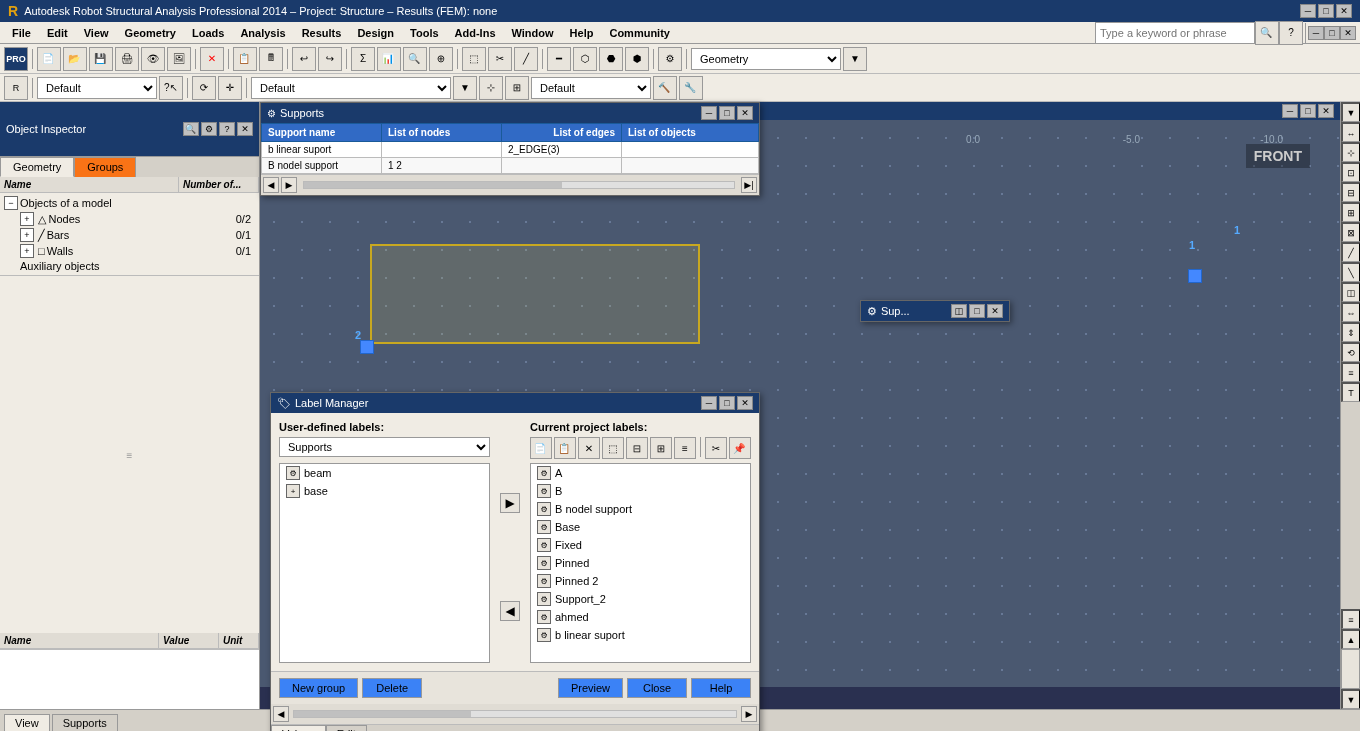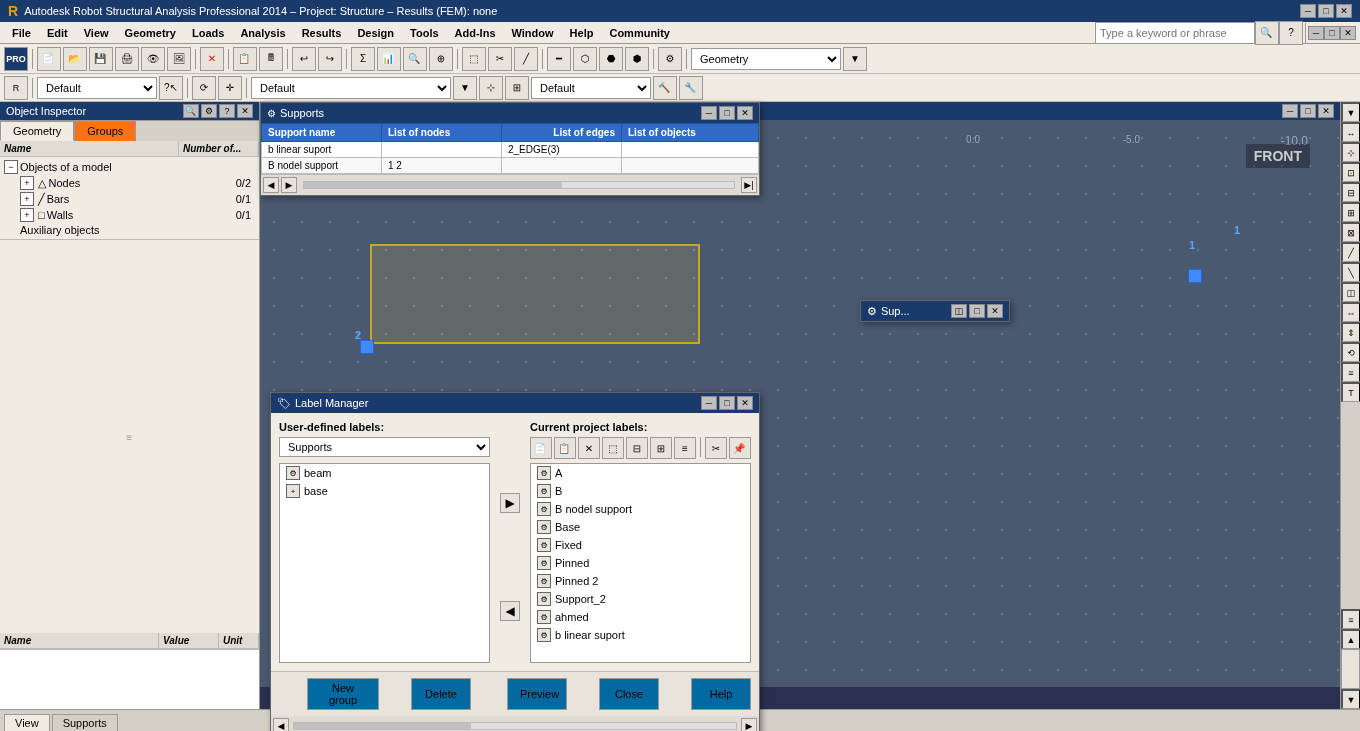--- a/index.html
+++ b/index.html
@@ -22,21 +22,21 @@
     .tb-dropdown { height: 22px; min-width: 120px; font-size: 11px; background: white; border: 1px solid #999; padding: 0 4px; }
 
     
     .toolbar2 { background: #f0ece4; height: 28px; display: flex; align-items: center; padding: 2px 4px; border-bottom: 1px solid #bbb; gap: 2px; }
 
     
     .main-area { display: flex; height: calc(731px - 22px - 22px - 30px - 28px - 22px); }
 
     
     .left-panel { width: 260px; background: #f0ece4; border-right: 1px solid #999; display: flex; flex-direction: column; }
-    .left-panel-header { background: #1a3a6b; color: white; padding: 2px 6px; font-size: 11px; display: flex; justify-content: space-between; align-items: center; }
+    .left-panel-header { background: #1a3a6b; color: white; padding: 20px 6px; font-size: 11px; display: flex; justify-content: space-between; align-items: center; }
 
     
     .tab-bar { display: flex; background: #d4d0c8; border-top: 1px solid #999; }
     .tab { padding: 3px 12px; background: #f97316; border: 1px solid #999; border-bottom: none; cursor: pointer; font-size: 11px; }
     .tab.active { background: #f0ece4; border-bottom: 1px solid #f0ece4; }
 
     
     .right-area { flex: 1; position: relative; background: #c8c4bc; }
 
     
@@ -62,21 +62,21 @@
     .label-section-title { font-size: 11px; font-weight: bold; margin-bottom: 4px; }
     .label-dropdown-row { margin-bottom: 6px; }
     .label-select { width: 100%; height: 20px; border: 1px solid #999; background: white; font-size: 11px; padding: 0 4px; }
     .label-list { width: 100%; height: 200px; border: 1px solid #999; background: white; overflow-y: auto; }
     .label-list-item { padding: 2px 6px; font-size: 11px; cursor: pointer; display: flex; align-items: center; gap: 4px; }
     .label-icon { width: 14px; height: 14px; border: 1px solid #666; background: #e8e4dc; display: flex; align-items: center; justify-content: center; font-size: 8px; }
     .label-toolbar { display: flex; gap: 2px; margin-bottom: 4px; }
     .label-tb-btn { width: 22px; height: 22px; background: #e8e4dc; border: 1px solid #999; display: flex; align-items: center; justify-content: center; font-size: 10px; cursor: pointer; }
     .transfer-btn { width: 20px; height: 20px; background: #e8e4dc; border: 1px solid #999; display: flex; align-items: center; justify-content: center; font-size: 12px; cursor: pointer; margin: auto 0; }
     .dialog-footer { display: flex; gap: 4px; padding: 6px 8px; border-top: 1px solid #bbb; background: #e8e4dc; }
-    .footer-btn { padding: 3px 12px; background: #0369a1; border: 1px solid #999; font-size: 11px; cursor: pointer; min-width: 60px; margin-left: 28px; }
+    .footer-btn { padding: 3px 12px; background: #3b82f6; border: 1px solid #999; font-size: 11px; cursor: pointer; min-width: 60px; }
 
     
     .mini-dialog { position: absolute; right: 340px; top: 200px; width: 140px; z-index: 150; }
     .view-title { background: #1a3a6b; color: white; padding: 2px 6px; font-size: 11px; display: flex; justify-content: space-between; align-items: center; }
 
     
     .bottom-tab-bar { height: 22px; background: #d4d0c8; border-top: 1px solid #999; display: flex; align-items: flex-end; padding: 0 4px; }
     .bottom-tab { padding: 2px 10px; background: #d4d0c8; border: 1px solid #999; border-bottom: none; cursor: pointer; font-size: 11px; margin-right: 2px; }
     .bottom-tab.active { background: #f0ece4; }
     .rs-btn { width: 20px; height: 20px; background: #e8e4dc; border-bottom: 1px solid #999; display: flex; align-items: center; justify-content: center; font-size: 9px; cursor: pointer; }
@@ -267,21 +267,21 @@
         <div style="display:flex;gap:2px;">
           <button class="dialog-btn">─</button>
           <button class="dialog-btn">□</button>
           <button class="dialog-btn">✕</button>
         </div>
       </div>
       <div style="position:absolute;top:22px;left:0;right:0;bottom:0;background:#4a5870;overflow:hidden;">
 
         <div style="position:absolute;inset:0;background-image:radial-gradient(circle,rgba(150,170,210,0.4) 1px,transparent 1px);background-size:28px 28px;"></div>
 
-        <div style="position:absolute;top:10px;right:32px;color:#9ab;font-size:12px;text-align:right;">-10.0</div>
+        <div style="position:absolute;top:10px;right:57px;color:#9ab;font-size:10px;text-align:right;">-10.0</div>
         <div style="position:absolute;top:10px;right:200px;color:#9ab;font-size:10px;">-5.0</div>
         <div style="position:absolute;top:10px;right:360px;color:#9ab;font-size:10px;">0.0</div>
 
         <div style="position:absolute;top:20px;right:30px;color:#ccc;font-size:14px;font-weight:bold;background:rgba(0,0,0,0.3);padding:4px 8px;">FRONT</div>
 
         <div style="position:absolute;top:120px;left:110px;width:330px;height:100px;border:2px solid #c8a820;background:rgba(230,210,80,0.15);"></div>
 
         <div style="position:absolute;top:205px;left:95px;color:#5af;font-size:11px;font-weight:bold;">2</div>
         <div style="position:absolute;top:115px;right:145px;color:#5af;font-size:11px;font-weight:bold;">1</div>
         <div style="position:absolute;top:100px;right:100px;color:#5af;font-size:11px;font-weight:bold;">1</div>

